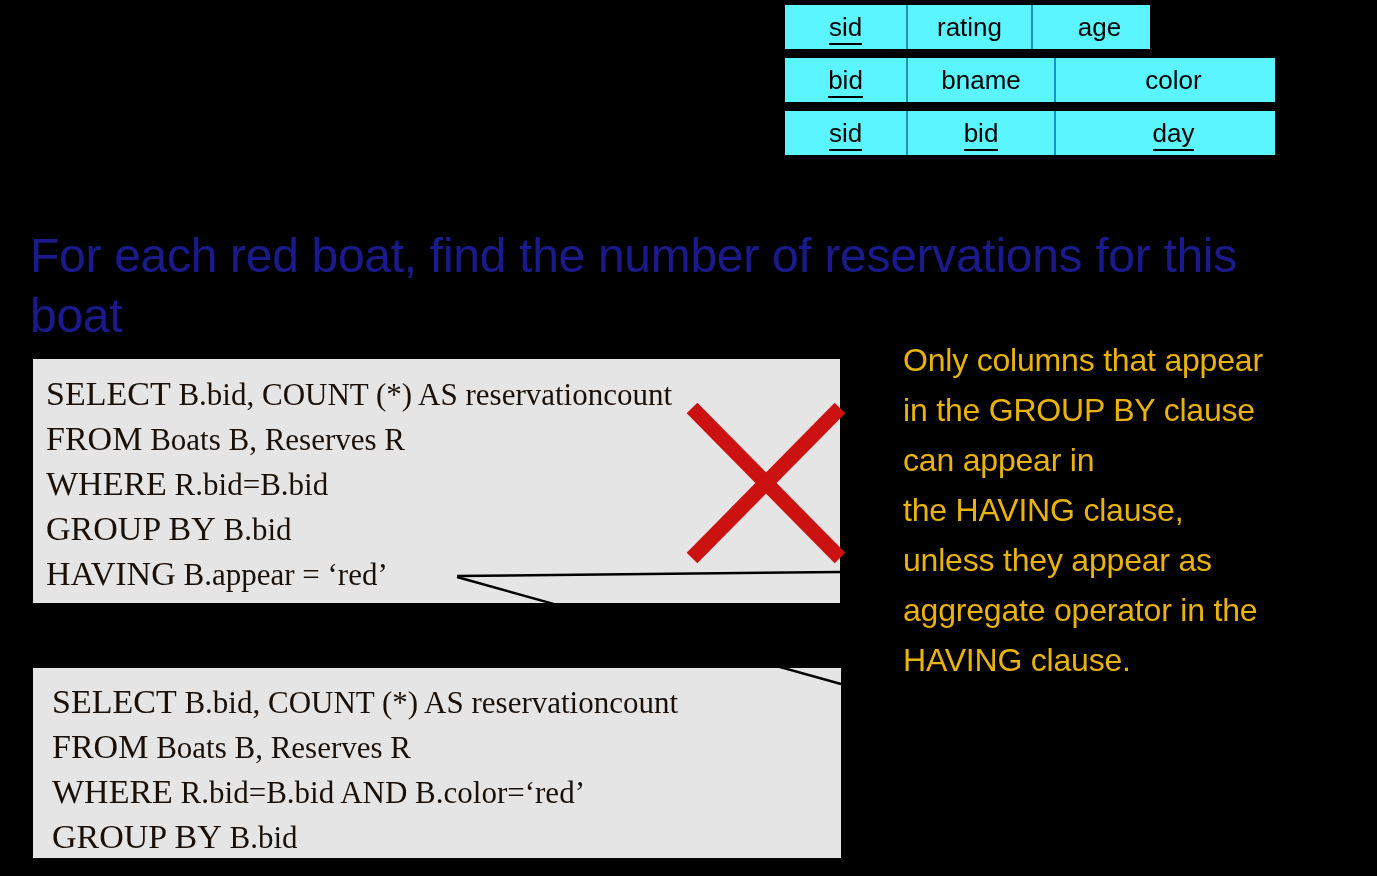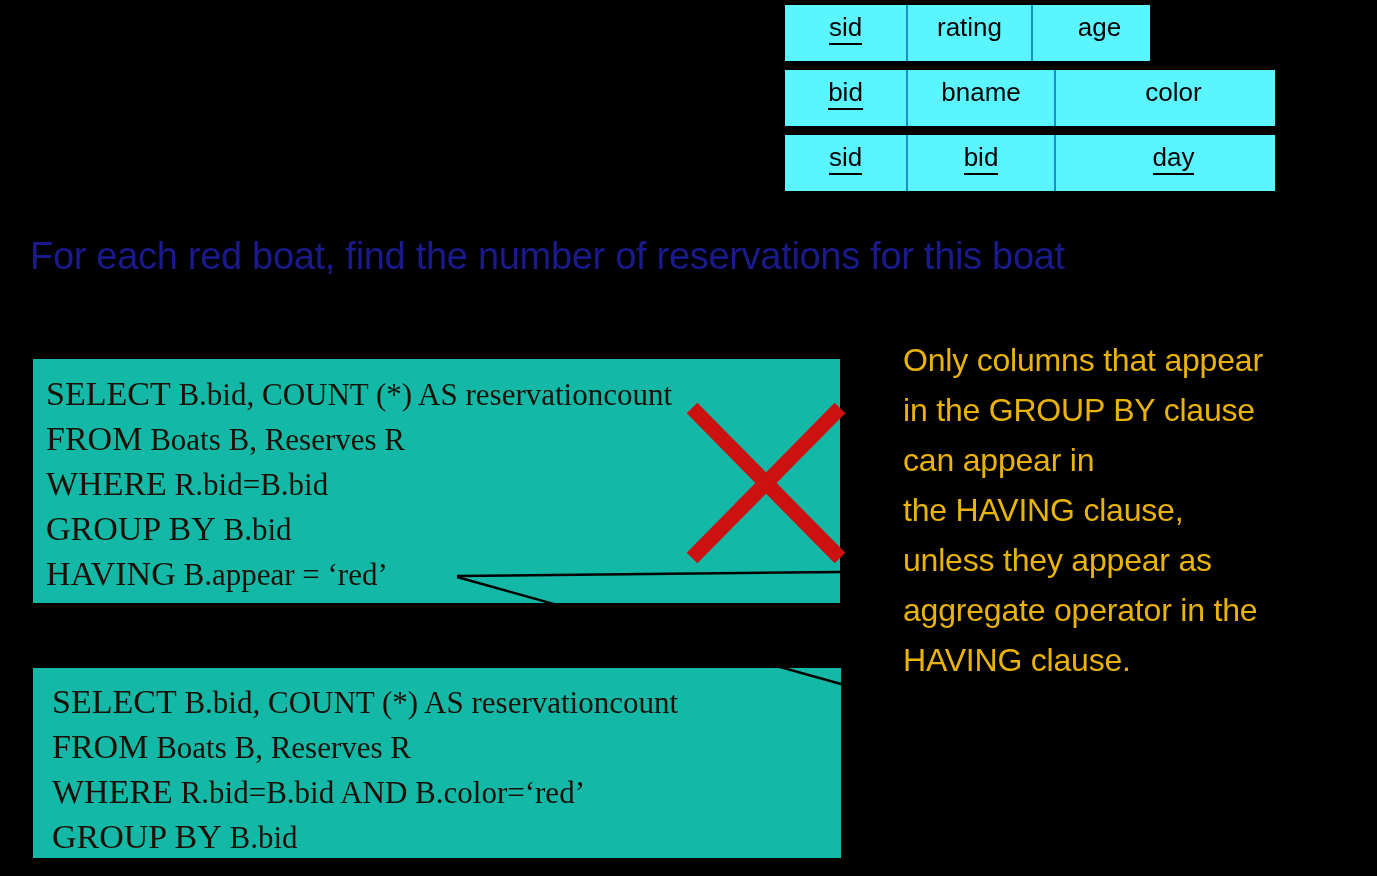--- a/index.html
+++ b/index.html
@@ -29,51 +29,51 @@
     border: 3px solid #000000;
     background: #000000;
     margin-bottom: 3px;
   }
   .schema-cell {
     background: #5BF5FF;
     color: #000000;
     font-family: "Liberation Sans", sans-serif;
     font-size: 26px;
     line-height: 44px;
-    height: 56px;
+    height: 44px;
     text-align: center;
     box-sizing: border-box;
     border-right: 2px solid #1A90C8;
     overflow: hidden;
     white-space: nowrap;
   }
   .schema-cell:last-child { border-right: none; padding-left: 16px; }
   .schema-cell.key > span {
     border-bottom: 2px solid #000000;
     padding-bottom: 1px;
   }
 
   
   #question-heading {
     position: absolute;
     left: 30px;
     top: 226px;
     width: 1230px;
     color: #1A1A8C;
     font-family: "Liberation Sans", sans-serif;
-    font-size: 38px;
+    font-size: 48px;
     line-height: 60px;
     font-weight: 400;
     letter-spacing: -0.3px;
   }
 
   
   .sql-box {
     position: absolute;
-    background: #14b8a6;
+    background: #e5e5e5;
     box-sizing: border-box;
     color: #1A1008;
     font-family: "Liberation Serif", serif;
     font-size: 31px;
     overflow: hidden;
   }
   #sql-box-wrong {
     left: 33px;
     top: 359px;
     width: 807px;

